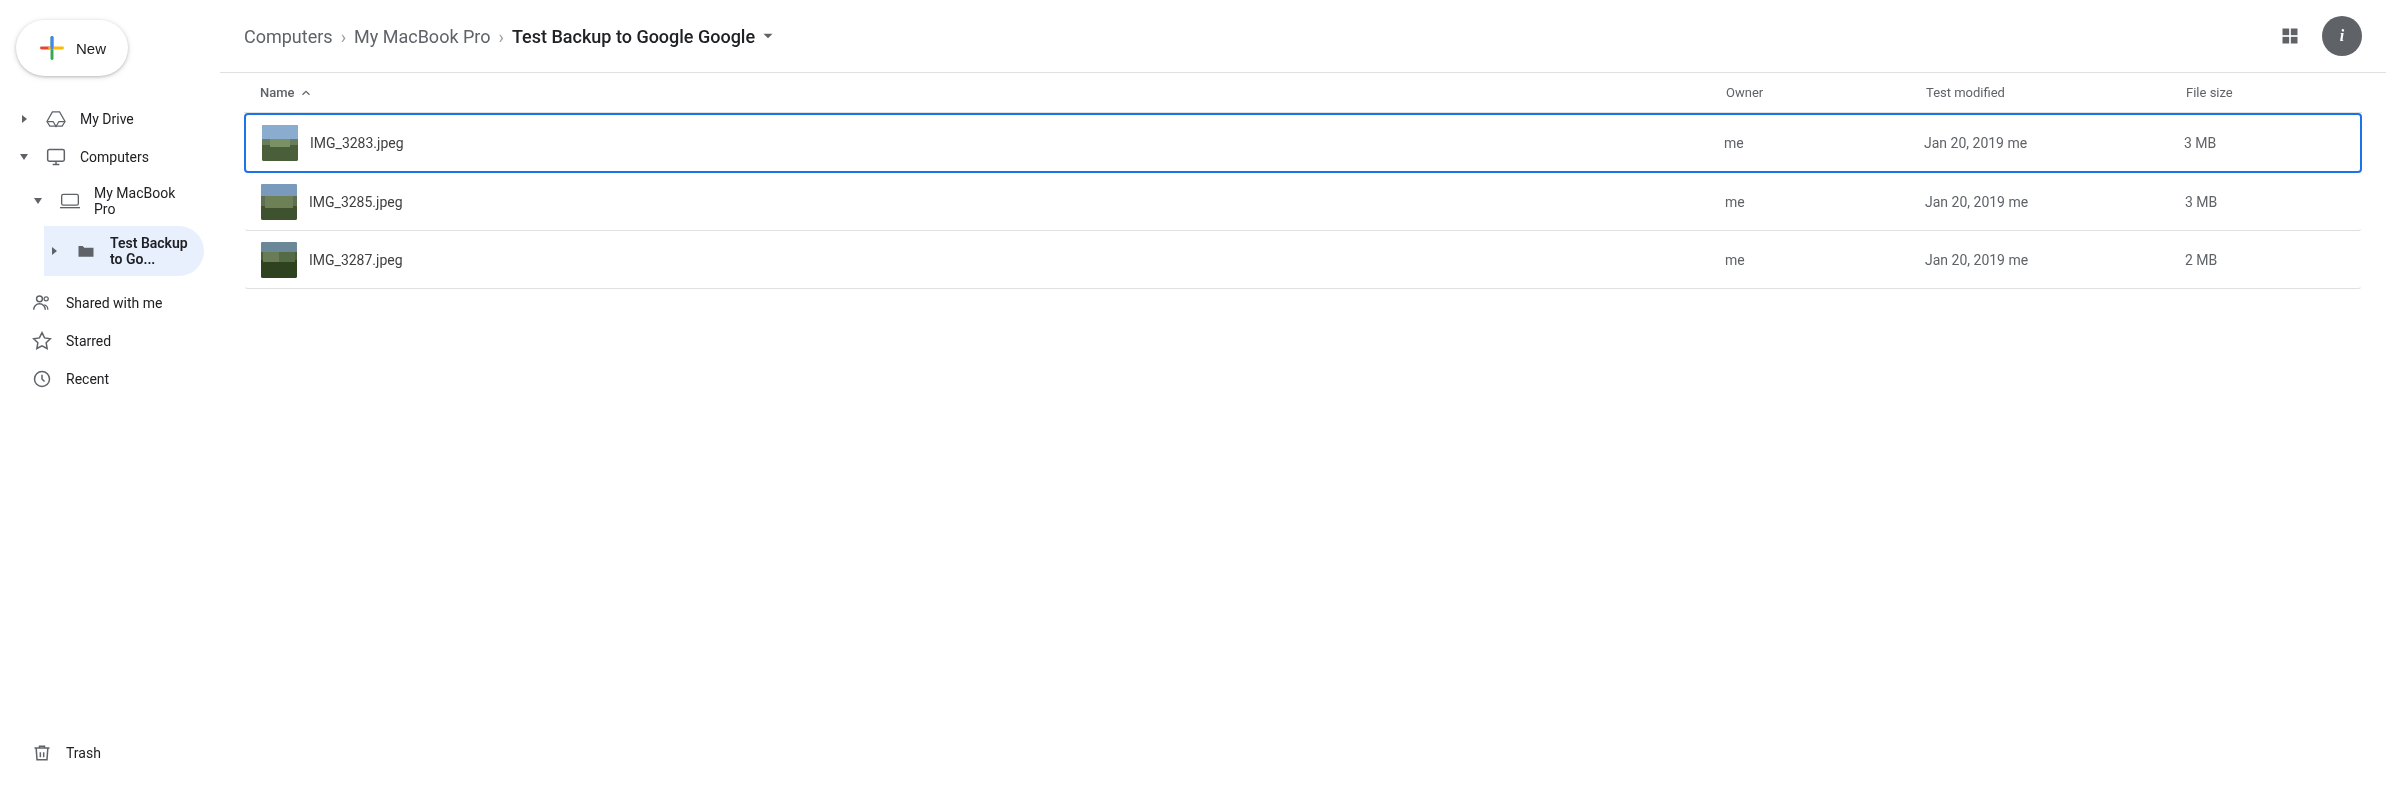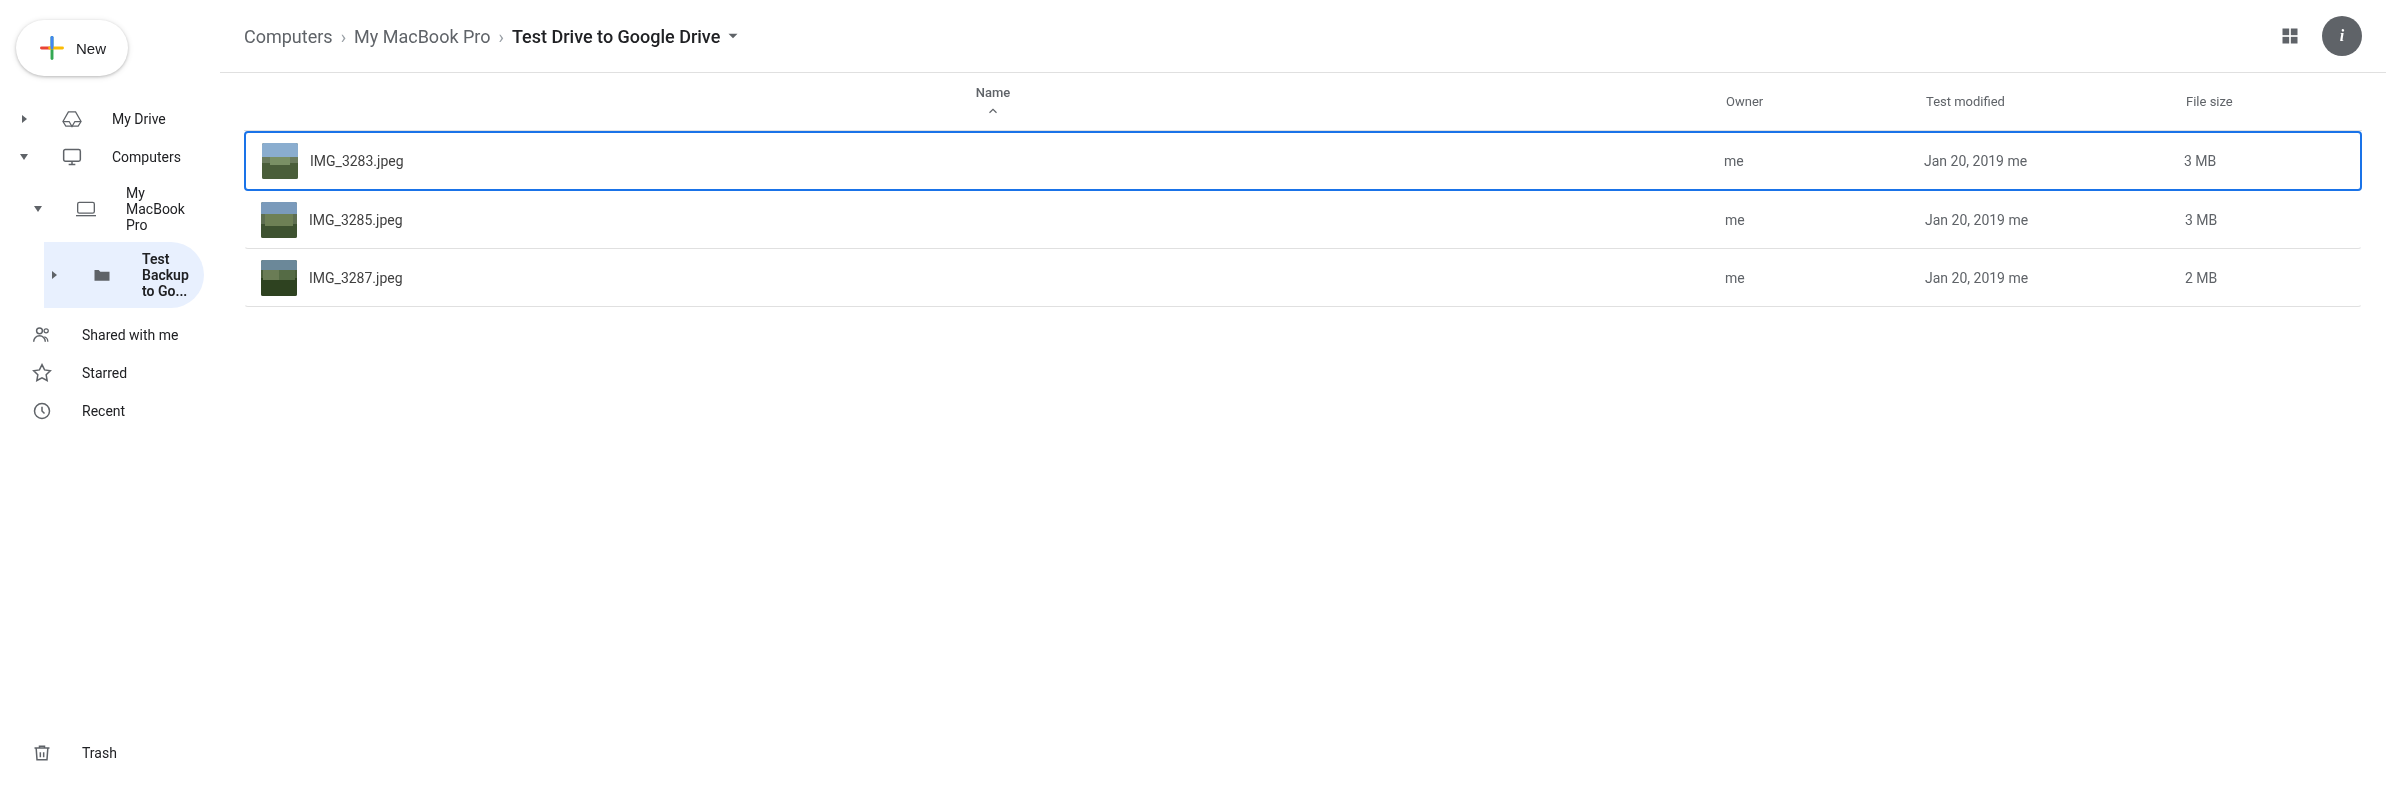--- a/index.html
+++ b/index.html
@@ -46,21 +46,21 @@
     }
 
     .sidebar-nav {
       flex: 1;
       overflow-y: auto;
     }
 
     .nav-item {
       display: flex;
       align-items: center;
-      gap: 30px;
+      gap: 14px;
       padding: 9px 16px;
       cursor: pointer;
       border-radius: 0 50px 50px 0;
       margin-right: 16px;
       font-size: 14px;
       color: #202124;
       user-select: none;
     }
 
     .nav-item.active {
@@ -214,21 +214,20 @@
       align-items: center;
     }
 
     .file-list-header .col-name {
       display: flex;
       align-items: center;
       gap: 4px;
       cursor: pointer;
       color: #5f6368;
       font-weight: 500;
-      flex-direction: column;
     }
 
     .file-row {
       display: grid;
       grid-template-columns: 1fr 200px 260px 160px;
       padding: 10px 16px;
       border: 1px solid transparent;
       border-bottom: 1px solid #e0e0e0;
       align-items: center;
       cursor: pointer;
@@ -413,21 +412,21 @@
 
 <main class="main">
 
   <div class="breadcrumb-bar">
     <nav class="breadcrumb">
       <span class="crumb">Computers</span>
       <span class="separator">›</span>
       <span class="crumb">My MacBook Pro</span>
       <span class="separator">›</span>
       <span class="current-crumb">
-        <span>Test Drive to Google Drive</span>
+        <span>Test Backup to Google Google</span>
         <span class="dropdown-icon">
           <svg width="18" height="18" viewBox="0 0 24 24">
               <polygon points="6,9 12,15 18,9" fill="#5f6368"></polygon>
             </svg>
         </span>
       </span>
     </nav>
     <div class="header-actions">
       <button class="grid-icon-btn" title="Grid view">
         <svg width="20" height="20" viewBox="0 0 24 24">

